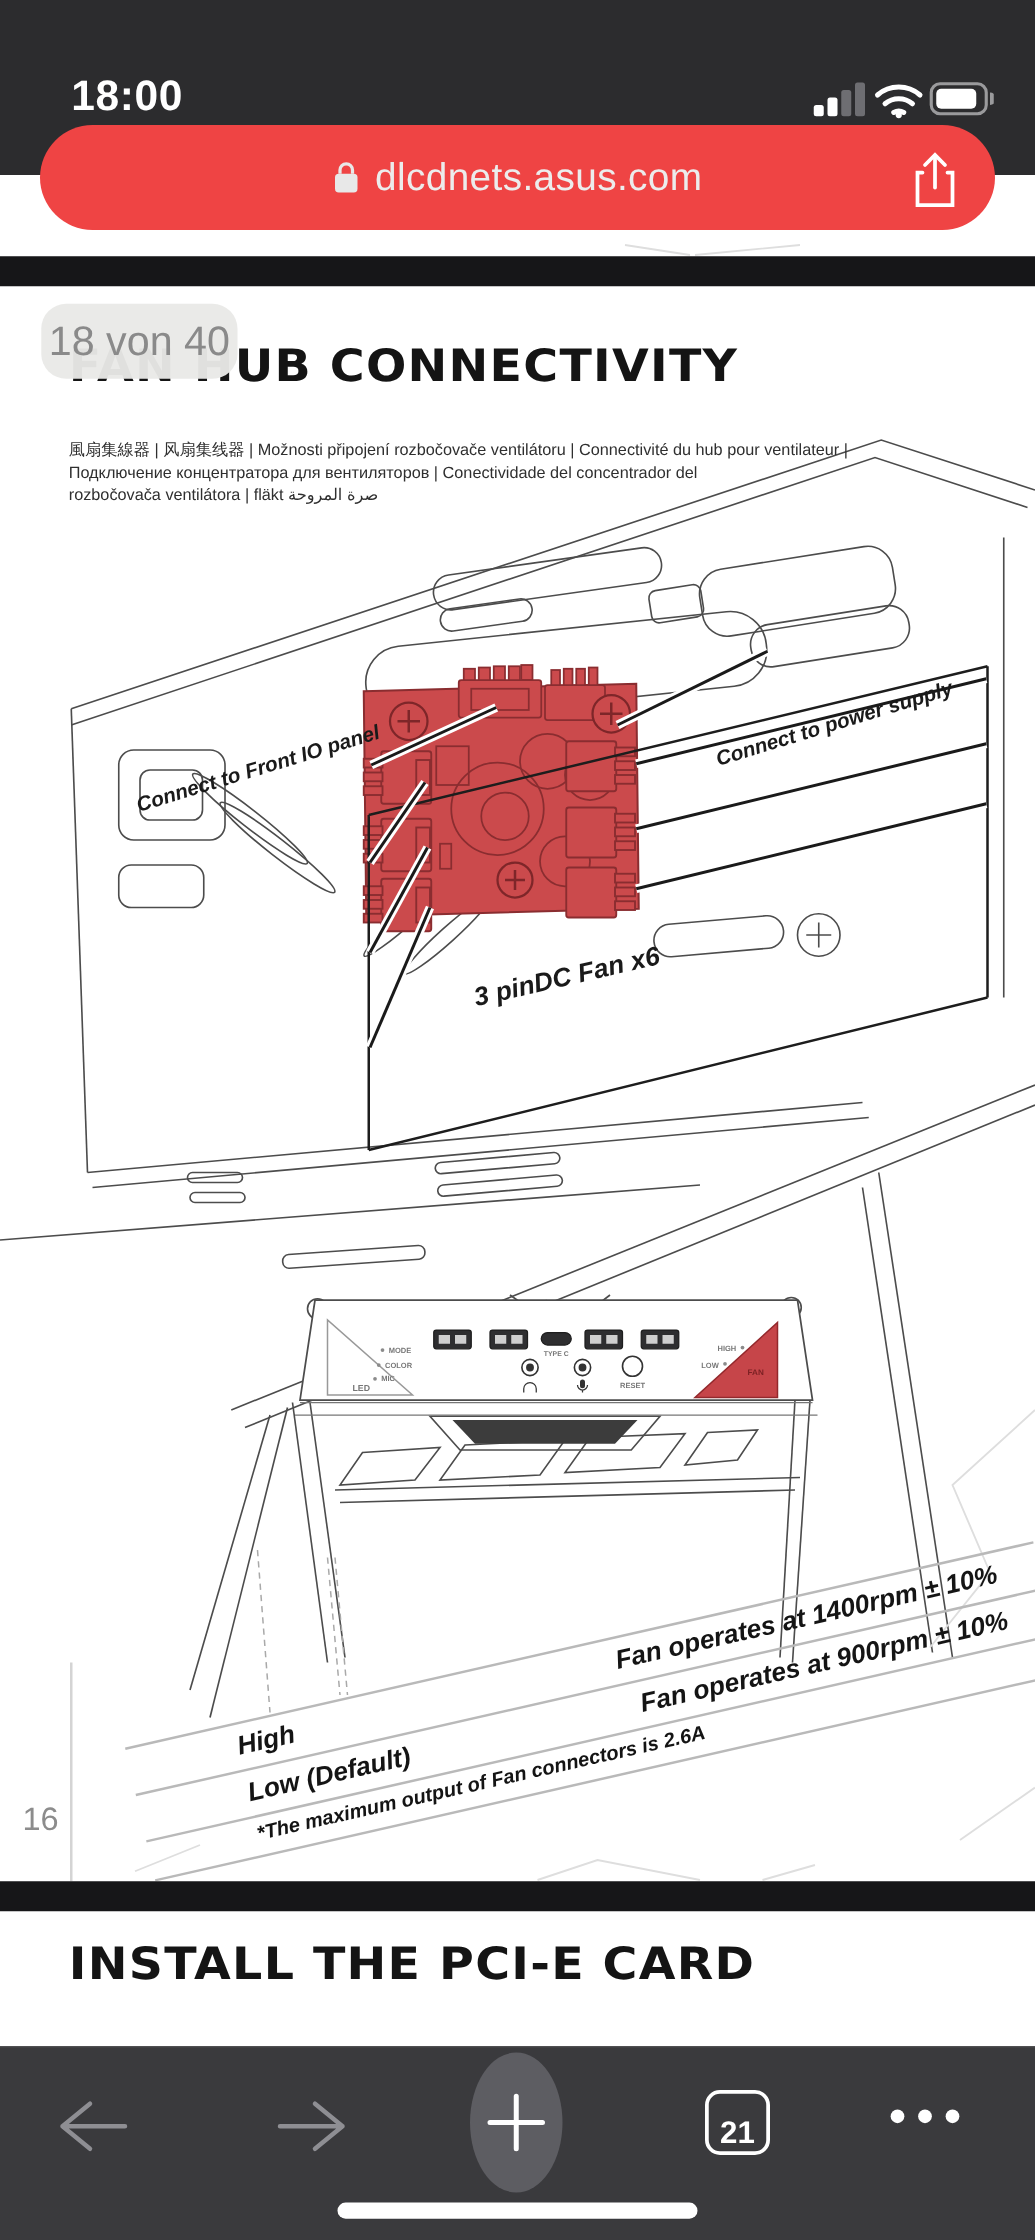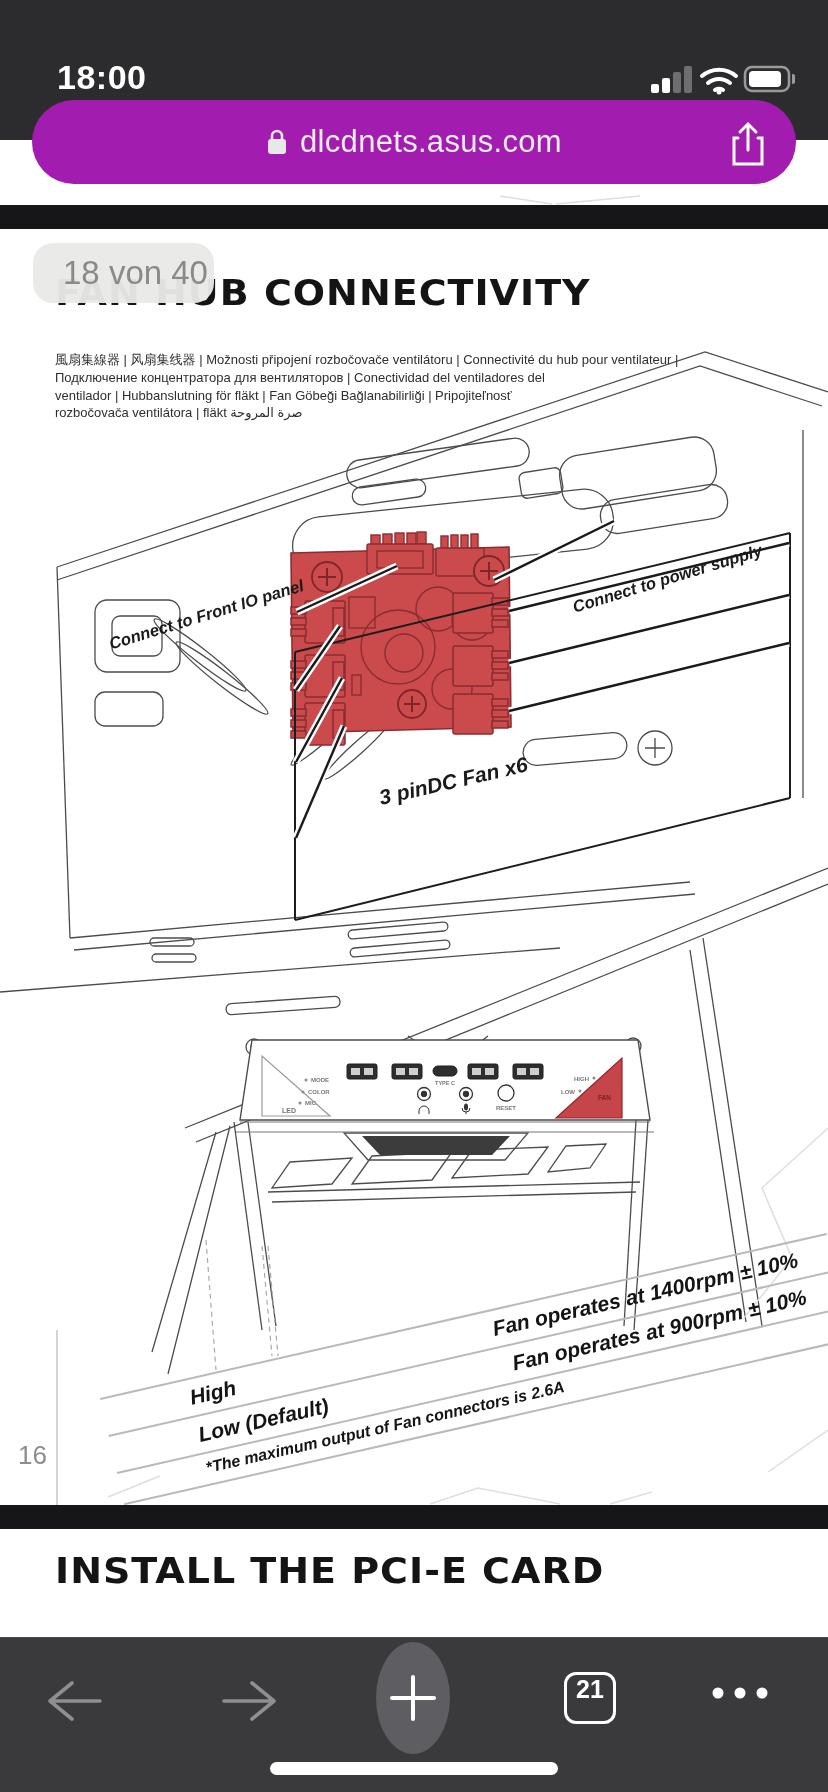--- a/index.html
+++ b/index.html
@@ -4,33 +4,33 @@
 <style>
   html,body{margin:0;padding:0;background:#000;}
   #screen{position:relative;width:828px;height:1792px;background:#fff;overflow:hidden;
           font-family:"Liberation Sans","DejaVu Sans",sans-serif;}
   .abs{position:absolute;}
 
   
   #chrome-top{top:0;left:0;width:828px;height:140px;background:#2c2c2e;z-index:20;padding-left:10px;}
   #status-time{position:absolute;left:57px;top:58px;color:#fff;font-size:34px;font-weight:700;letter-spacing:.5px;}
   #status-icons{position:absolute;left:645px;top:58px;}
-  #url-pill{position:absolute;left:32px;top:100px;width:764px;height:84px;border-radius:42px;background:#a21caf;
+  #url-pill{position:absolute;left:32px;top:100px;width:764px;height:84px;border-radius:42px;background:#ef4444;
             display:flex;align-items:center;justify-content:center;}
   #url-text{color:#ececec;font-size:31px;margin-left:12px;letter-spacing:.3px;}
   #share-btn{position:absolute;right:26px;top:20px;width:44px;height:48px;}
 
   
   .band{left:0;width:828px;height:24px;background:#161618;z-index:6;}
   #band1{top:205px;}
   #band2{top:1505px;}
 
   
   #page-indicator{left:33px;top:243px;width:157px;height:60px;border-radius:20px;background:rgba(233,233,231,.96);
-       color:#8a8a8a;font-size:33px;display:flex;align-items:center;justify-content:center;z-index:10;padding-left:24px;}
+       color:#8a8a8a;font-size:33px;display:flex;align-items:center;justify-content:center;z-index:10;}
   #doc-title{left:55px;top:272px;font-size:38px;font-weight:700;color:#141414;letter-spacing:1px;
        transform:scaleY(.94);transform-origin:0 0;font-family:"DejaVu Sans","Liberation Sans",sans-serif;white-space:nowrap;z-index:4;}
   #subtitle{left:55px;top:351px;width:745px;font-size:13px;line-height:17.8px;color:#2f2f2f;z-index:4;}
   #page-num{left:18px;top:1440px;font-size:26px;color:#8c8c8c;z-index:4;text-align:center;}
   #page-edge{left:56px;top:1330px;width:1.5px;height:175px;background:#d4d4d4;}
 
   
   #fan-table{left:100px;top:1398px;width:745px;transform:rotate(-12.8deg);transform-origin:0 0;color:#141414;z-index:4;}
   .tline{border-top:2px solid #b9b9b9;height:0;}
   .trow{display:flex;justify-content:space-between;align-items:baseline;padding:6px 34px 6px 88px;
@@ -40,21 +40,21 @@
   
   #install-title{left:55px;top:1550px;font-size:38px;font-weight:700;color:#141414;letter-spacing:1px;
        transform:scaleY(.94);transform-origin:0 0;font-family:"DejaVu Sans","Liberation Sans",sans-serif;white-space:nowrap;z-index:4;}
 
   
   #toolbar{top:1637px;left:0;width:828px;height:155px;background:#3a3a3d;border-top:1px solid #48484a;z-index:20;}
   .tb{position:absolute;}
   #plus-btn{left:376px;top:4px;width:74px;height:112px;border-radius:50%;background:#5d5d62;
             display:flex;align-items:center;justify-content:center;}
   #tabs-btn{left:564px;top:34px;width:46px;height:46px;border:3.5px solid #fff;border-radius:12px;
-            color:#fff;font-size:25px;font-weight:700;display:flex;align-items:flex-start;justify-content:center;}
+            color:#fff;font-size:25px;font-weight:700;display:flex;align-items:flex-end;justify-content:center;}
   #more-btn{left:706px;top:48px;}
   #home-indicator{left:270px;top:124px;width:288px;height:13px;border-radius:7px;background:#fff;}
 
   
   #diagram{top:0;left:0;z-index:2;pointer-events:none;}
   #diagram text{font-family:"Liberation Sans","DejaVu Sans",sans-serif;}
   .dlabel{font-weight:bold;font-style:italic;fill:#1a1a1a;}
   .tinytxt{fill:#777;font-weight:bold;}
 </style>
 </head>
@@ -286,22 +286,21 @@
       <text class="tinytxt" x="589" y="1081" font-size="6" text-anchor="end">HIGH</text>
       <text class="tinytxt" x="575" y="1094" font-size="6" text-anchor="end">LOW</text>
       <text x="598" y="1100" font-size="6.5" fill="#7c2124" font-weight="bold">FAN</text>
     </g>
   </svg>
 
   <div id="doc-title" class="abs">FAN HUB CONNECTIVITY</div>
 
   <div id="subtitle" class="abs">
     <div>風扇集線器 | 风扇集线器 | Možnosti připojení rozbočovače ventilátoru | Connectivité du hub pour ventilateur |</div>
-    <div>Подключение концентратора для вентиляторов | Conectividad del ventiladores del</div>
-    <div>ventilador | Hubbanslutning för fläkt | Fan Göbeği Bağlanabilirliği | Pripojiteľnosť</div>
+    <div>Подключение концентратора для вентиляторов | Conectividade del concentrador del</div>
     <div>rozbočovača ventilátora | fläkt صرة المروحة</div>
   </div>
 
   <div id="fan-table" class="abs">
     <div class="tline"></div>
     <div class="trow">
       <span>High</span>
       <span>Fan operates at 1400rpm ± 10%</span>
     </div>
     <div class="tline"></div>

